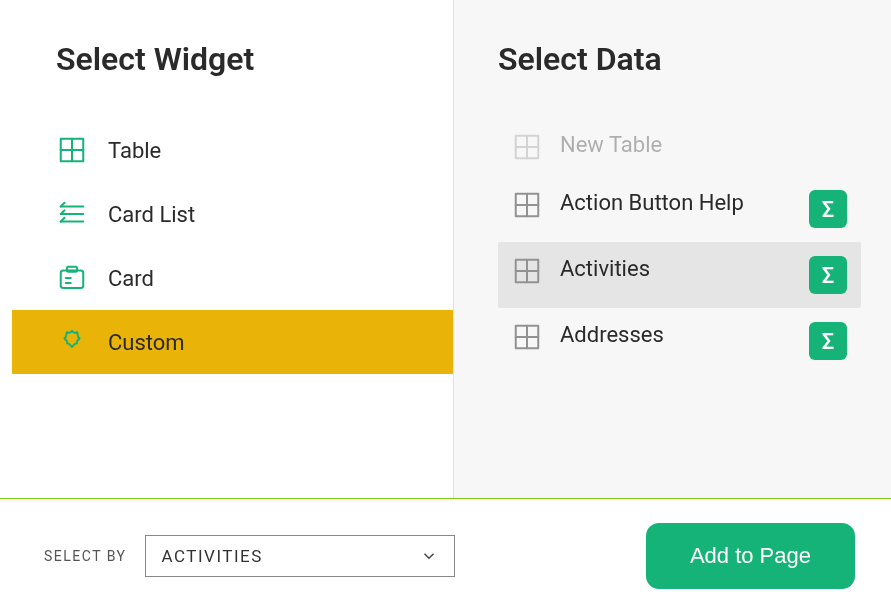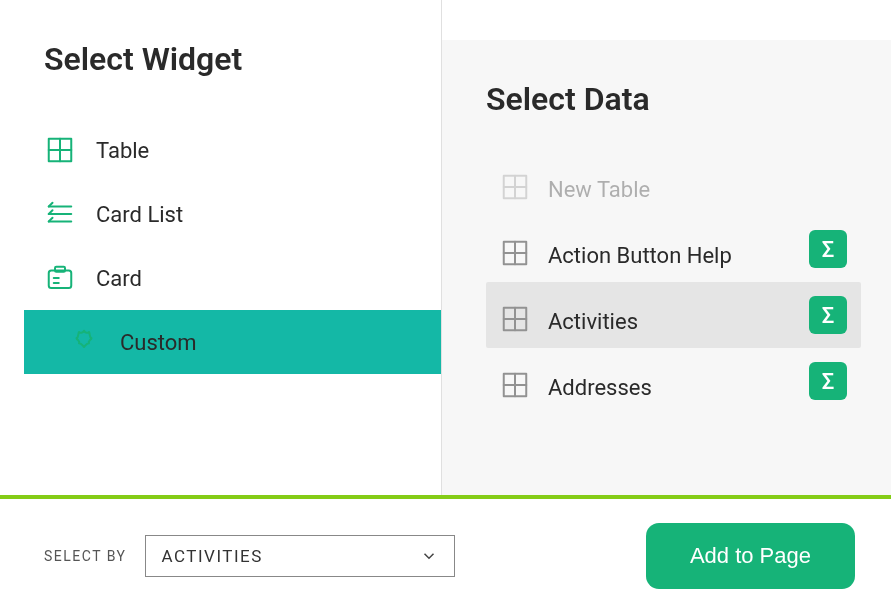--- a/index.html
+++ b/index.html
@@ -8,72 +8,71 @@
       width: 891px;
       height: 607px;
       display: flex;
       flex-direction: column;
       background: #fff;
     }
     .panels {
       display: flex;
       flex: 1;
       overflow: hidden;
+      padding-left: 12px;
     }
     .left-panel {
       width: 442px;
       background: #fff;
       border-right: 1px solid #e0e0e0;
       padding-top: 40px;
     }
     .right-panel {
       flex: 1;
       background: #f7f7f7;
       padding-top: 40px;
-      margin-top: 40px;
     }
     .panel-title {
       font-size: 32px;
       font-weight: 600;
       color: #2a2a2a;
       padding: 0 44px 40px 44px;
     }
     .widget-list {
       list-style: none;
     }
     .widget-item {
       display: flex;
       align-items: center;
       padding: 16px 44px;
       cursor: pointer;
       gap: 20px;
     }
     .widget-item.selected {
-      background: #14b8a6;
-      margin-left: 24px;
+      background: #eab308;
     }
     .widget-item .icon {
       width: 32px;
       height: 32px;
       display: flex;
       align-items: center;
       justify-content: center;
       color: #16b378;
     }
     .widget-item .label {
       font-size: 22px;
       color: #2a2a2a;
     }
     .data-list {
       list-style: none;
       padding: 0 30px 0 44px;
     }
     .data-item {
       display: flex;
-      align-items: flex-end;
+      align-items: flex-start;
       padding: 14px 14px;
       cursor: pointer;
       gap: 18px;
       border-radius: 2px;
     }
     .data-item.selected {
       background: #e5e5e5;
     }
     .data-item.disabled {
       opacity: 0.35;
@@ -98,21 +97,21 @@
       background: #16b378;
       border-radius: 6px;
       display: flex;
       align-items: center;
       justify-content: center;
       color: #fff;
       font-size: 22px;
       font-weight: 500;
     }
     .footer {
-      border-top: 4px solid #84cc16;
+      border-top: 1px solid #84cc16;
       display: flex;
       align-items: center;
       padding: 24px 36px 18px 44px;
       gap: 18px;
     }
     .select-by-label {
       font-size: 14px;
       letter-spacing: 1.5px;
       color: #555;
       text-transform: uppercase;

